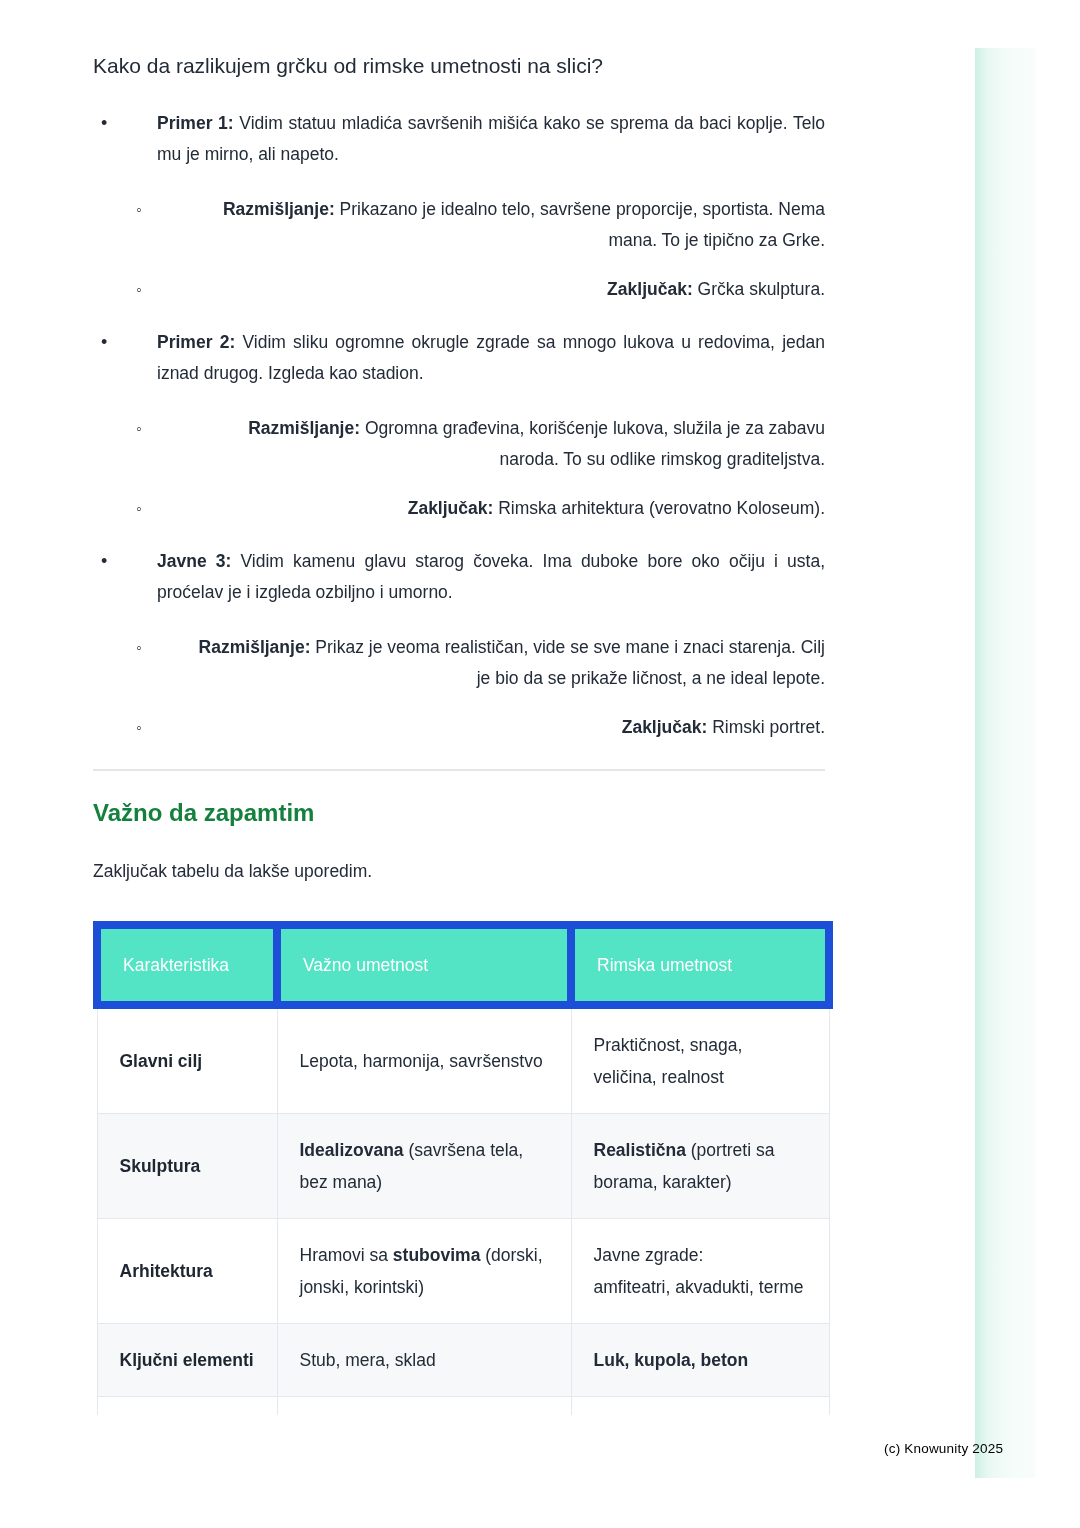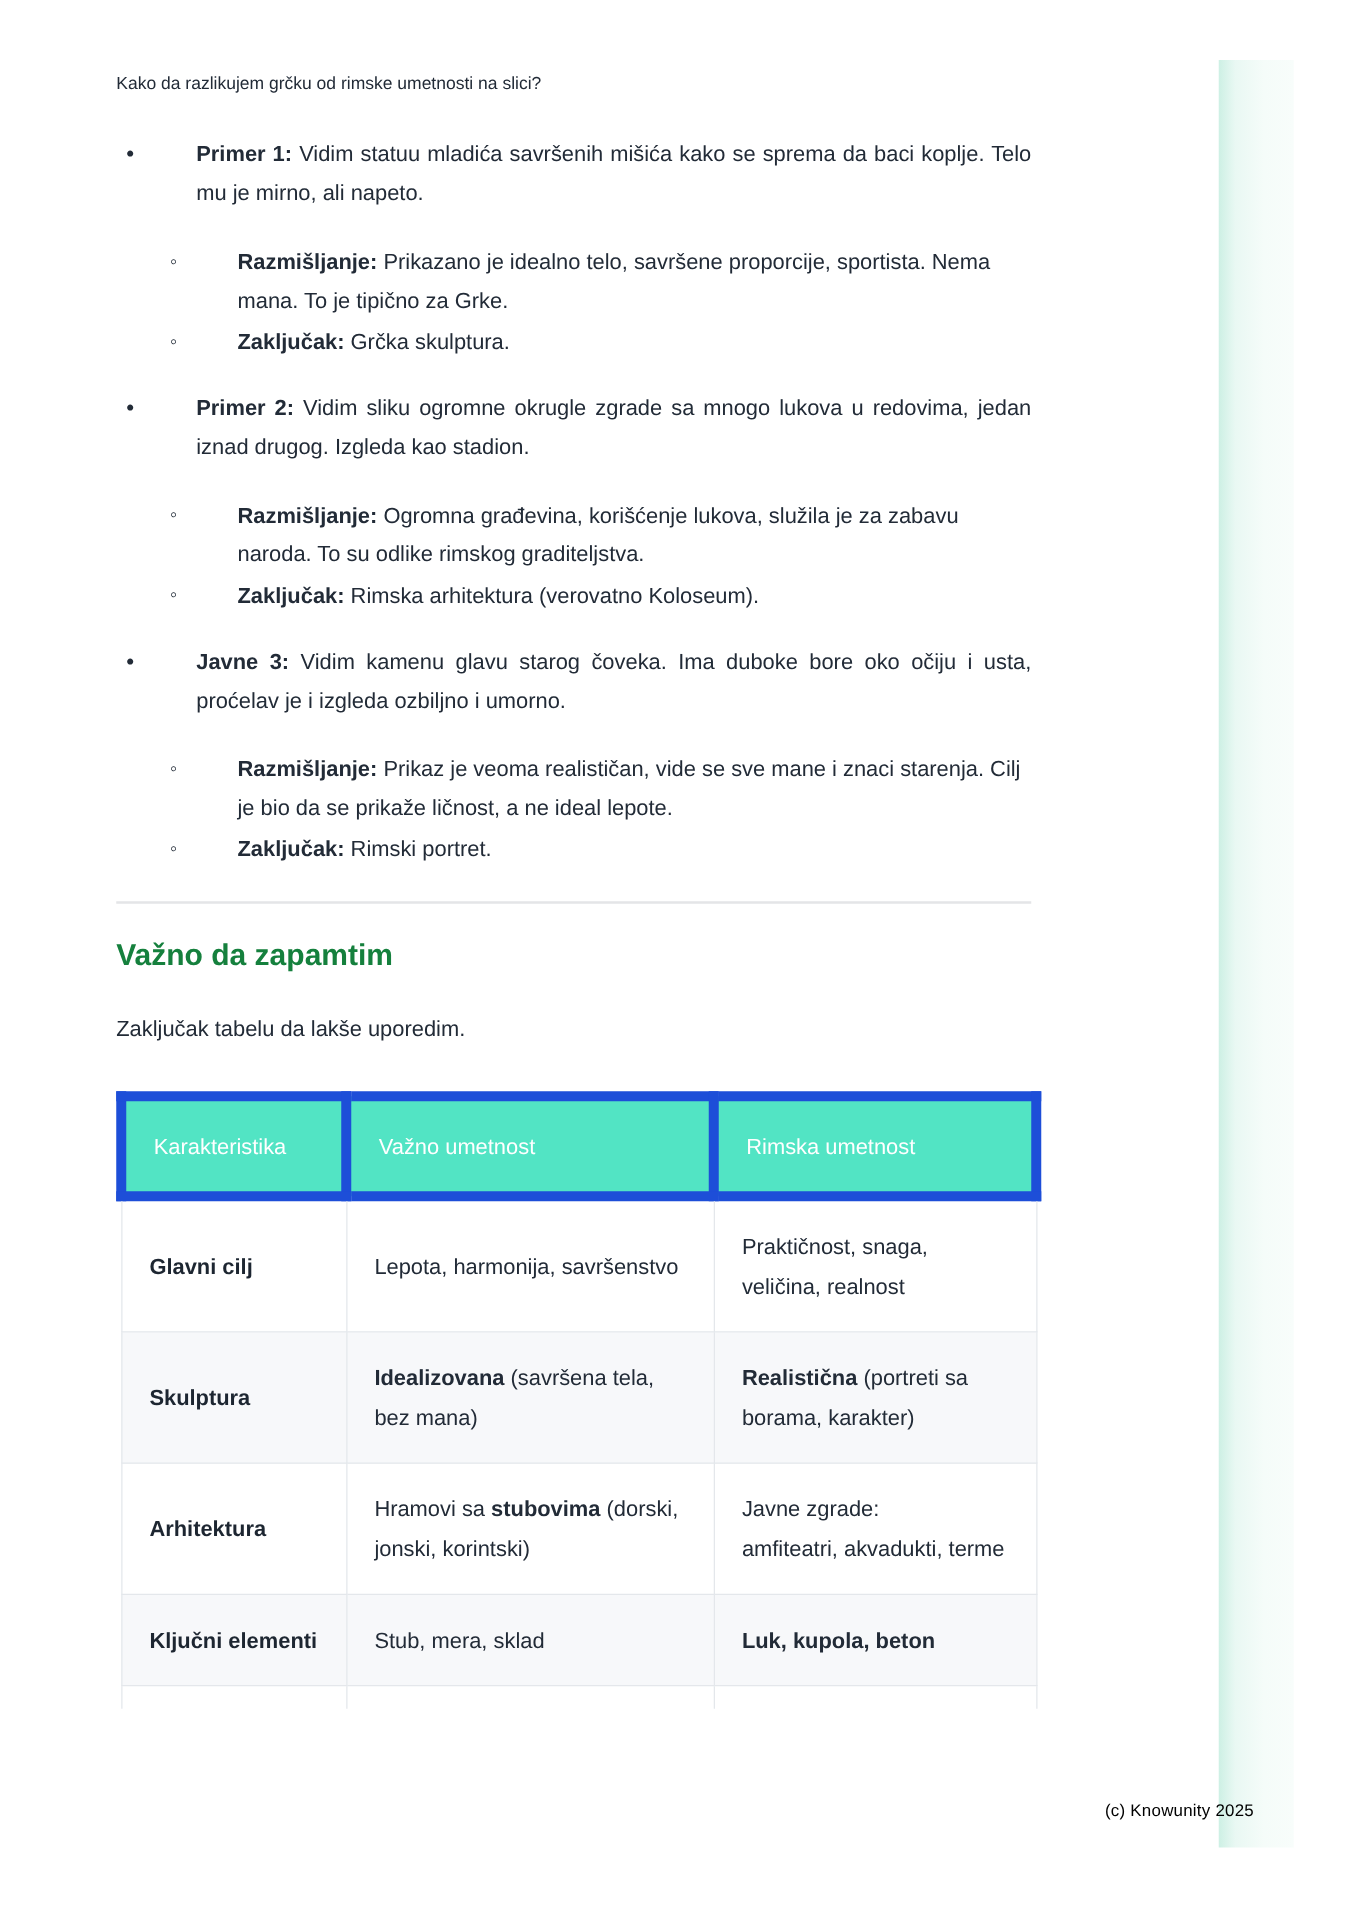--- a/index.html
+++ b/index.html
@@ -33,38 +33,39 @@
   }
   .content {
     position: absolute;
     left: 93px;
     top: 0;
     width: 732px;
   }
   p { margin: 0; }
   .intro {
     margin-top: 52px;
-    font-size: 14px;
+    font-size: 21px;
     line-height: 28px;
   }
   
   .li1, .li2 { display: flex; align-items: flex-start; gap: 32px; }
   .li1 { margin-top: 22px; }
   .li1.first { margin-top: 28px; }
-  .li2 { margin-top: 2px; margin-left: 33px; }
+  .li2 { margin-top: 18px; margin-left: 33px; }
   .li2.gap { margin-top: 24px; }
   .m1, .m2 { flex: 0 0 32px; line-height: 31px; }
   .m1 { padding-left: 8px; box-sizing: border-box; }
   .m1::before { content: "\2022"; font-size: 18px; }
   .m2 { padding-left: 10px; box-sizing: border-box; }
   .m2::before { content: "\25E6"; font-size: 16px; }
   .ptxt {
     flex: 1 1 auto;
     font-size: 17.5px;
     line-height: 31px;
+    text-align: right;
   }
   .li1 .ptxt { text-align: justify; }
   .lbl { font-weight: 700; }
   
   .divider {
     border: none;
     border-top: 2px solid #e4e5e7;
     margin: 26px 0 0 0;
   }
   .heading {

